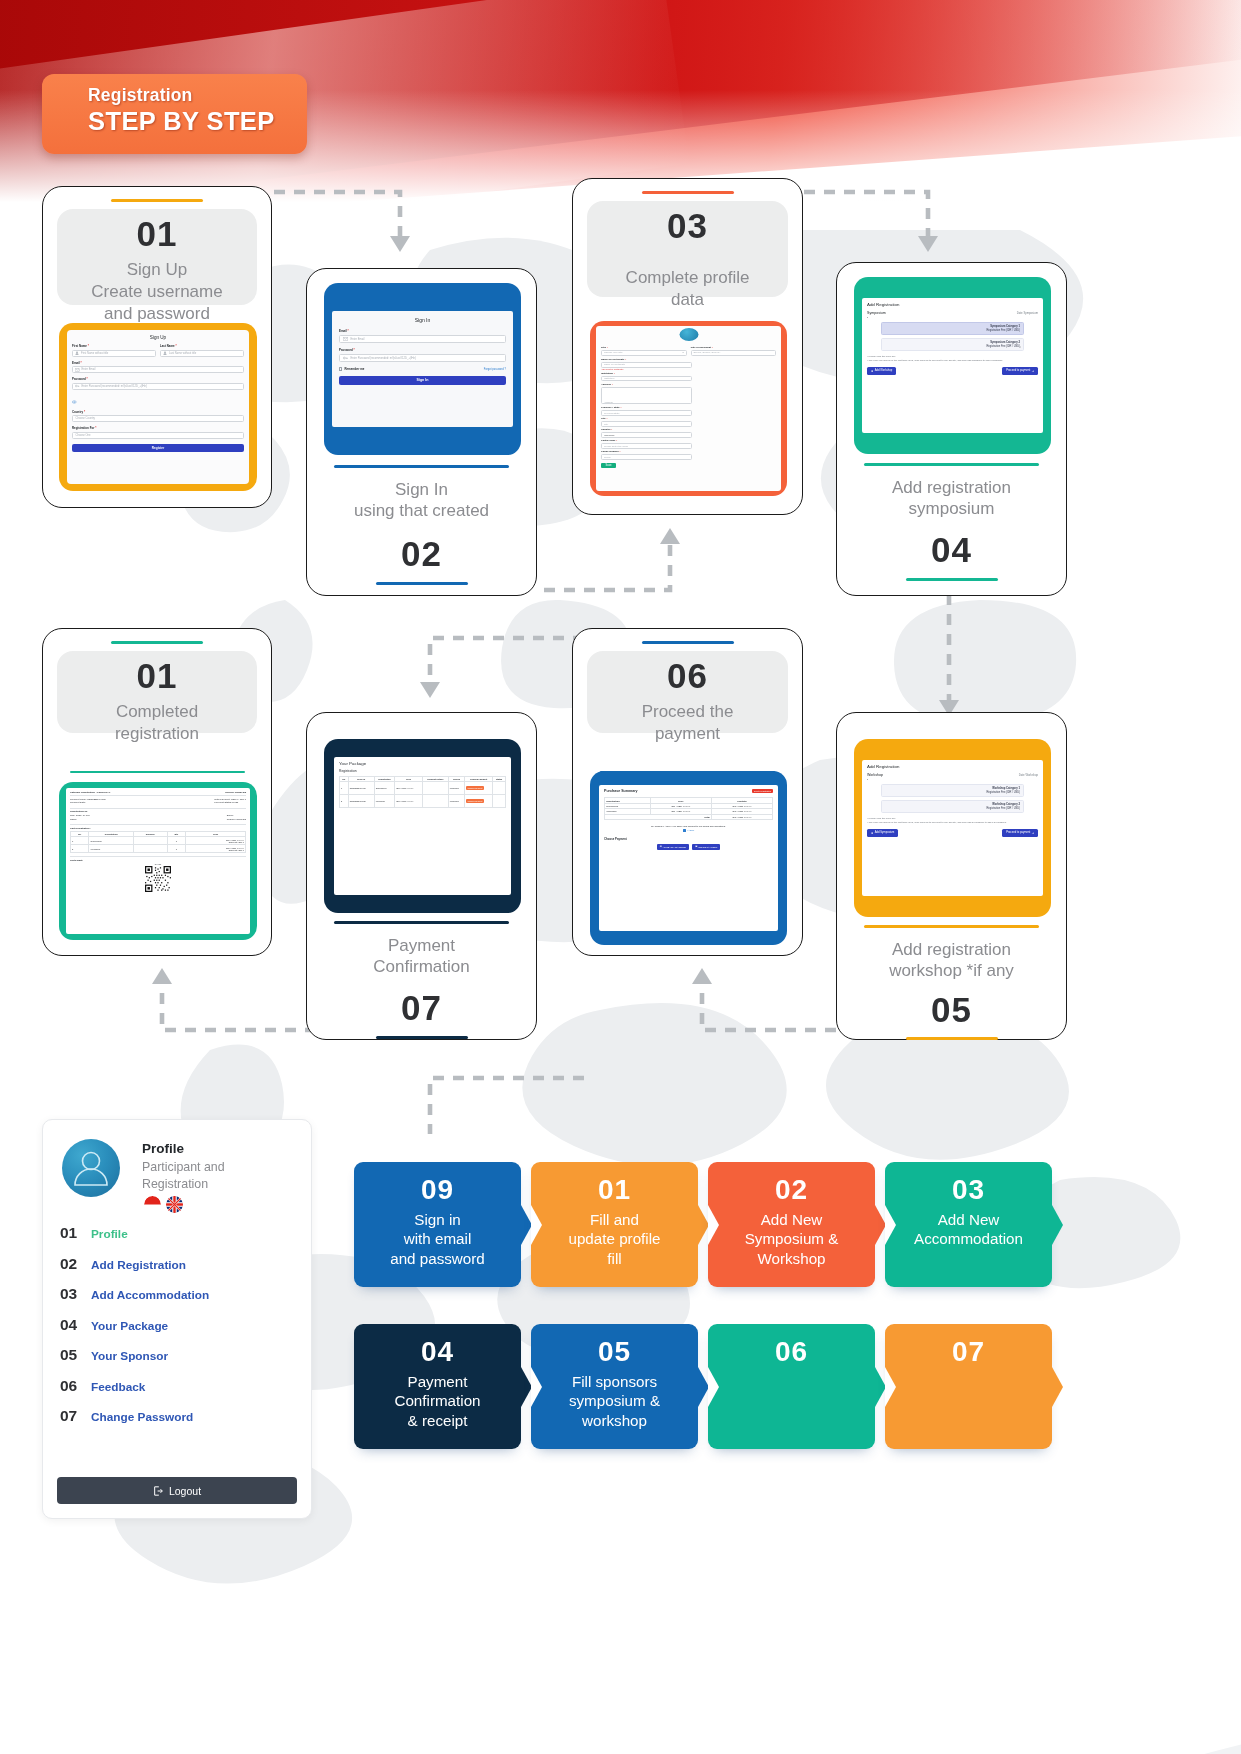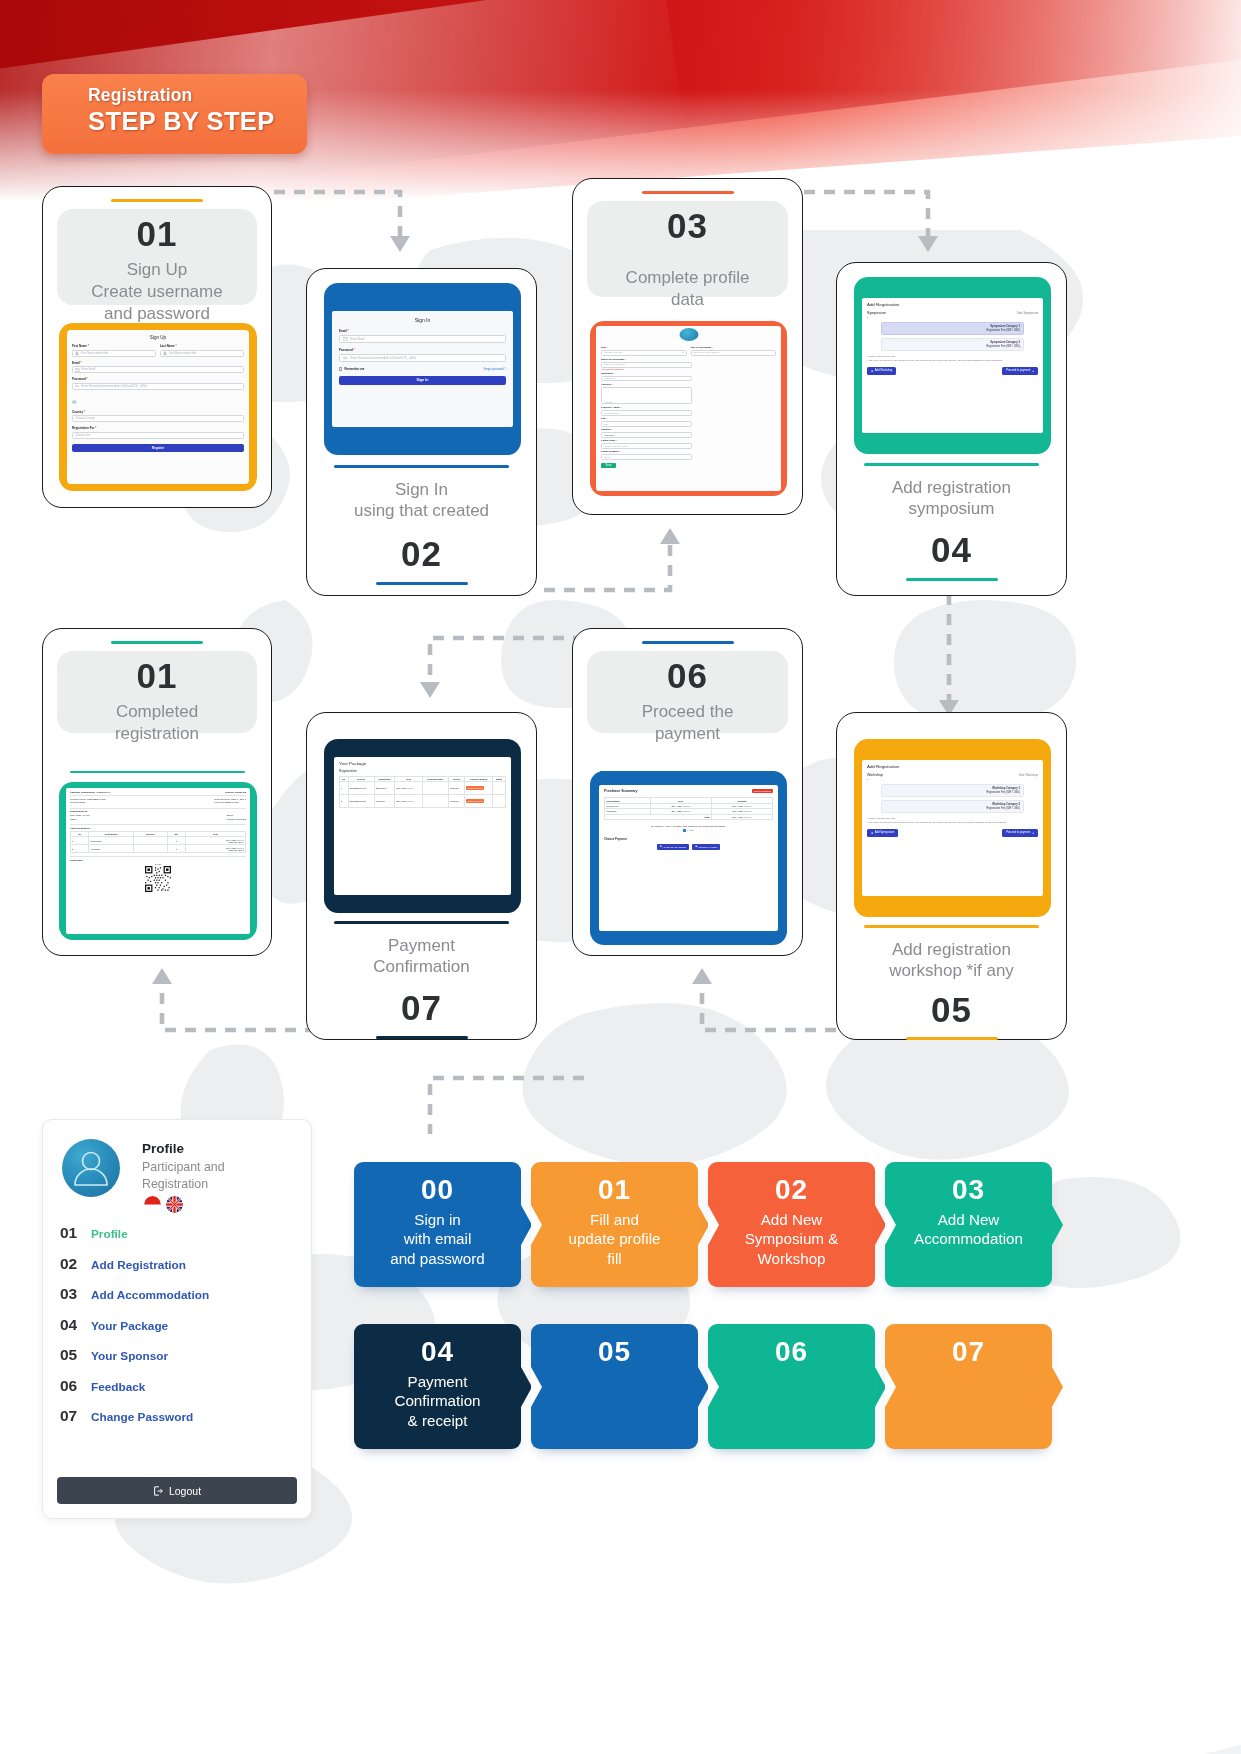--- a/index.html
+++ b/index.html
@@ -766,21 +766,21 @@
       <path d="M7 1H2v10h5" fill="none" stroke="#fff" stroke-width="1.2"></path>
       <path d="M5.5 6h5.5M9 3.8L11.2 6 9 8.2" fill="none" stroke="#fff" stroke-width="1.2"></path>
     </svg>
     <span>Logout</span>
   </div>
 </div>
 
 <div class="banners">
   <div class="brow">
     <div class="banner" style="background:#1268b3">
-      <div class="bn">00</div>
+      <div class="bn">09</div>
       <div class="bt" style="white-space:pre-line">Sign in
 with email
 and password</div>
       <div class="notch" style="border-left:11px solid #1268b3"></div>
     </div>
     <div class="banner" style="background:#f79a33">
       <div class="innotch"></div>
       <div class="bn">01</div>
       <div class="bt" style="white-space:pre-line">Fill and
 update profile
@@ -807,20 +807,23 @@
     <div class="banner" style="background:#0c2b45">
       <div class="bn">04</div>
       <div class="bt" style="white-space:pre-line">Payment
 Confirmation
 &amp; receipt</div>
       <div class="notch" style="border-left:11px solid #0c2b45"></div>
     </div>
     <div class="banner" style="background:#1268b3">
       <div class="innotch"></div>
       <div class="bn">05</div>
+      <div class="bt" style="white-space:pre-line">Fill sponsors
+symposium &amp;
+workshop</div>
       <div class="notch" style="border-left:11px solid #1268b3"></div>
     </div>
     <div class="banner" style="background:#0eb694">
       <div class="innotch"></div>
       <div class="bn">06</div>
       <div class="notch" style="border-left:11px solid #0eb694"></div>
     </div>
     <div class="banner" style="background:#f79a33">
       <div class="innotch"></div>
       <div class="bn">07</div>

